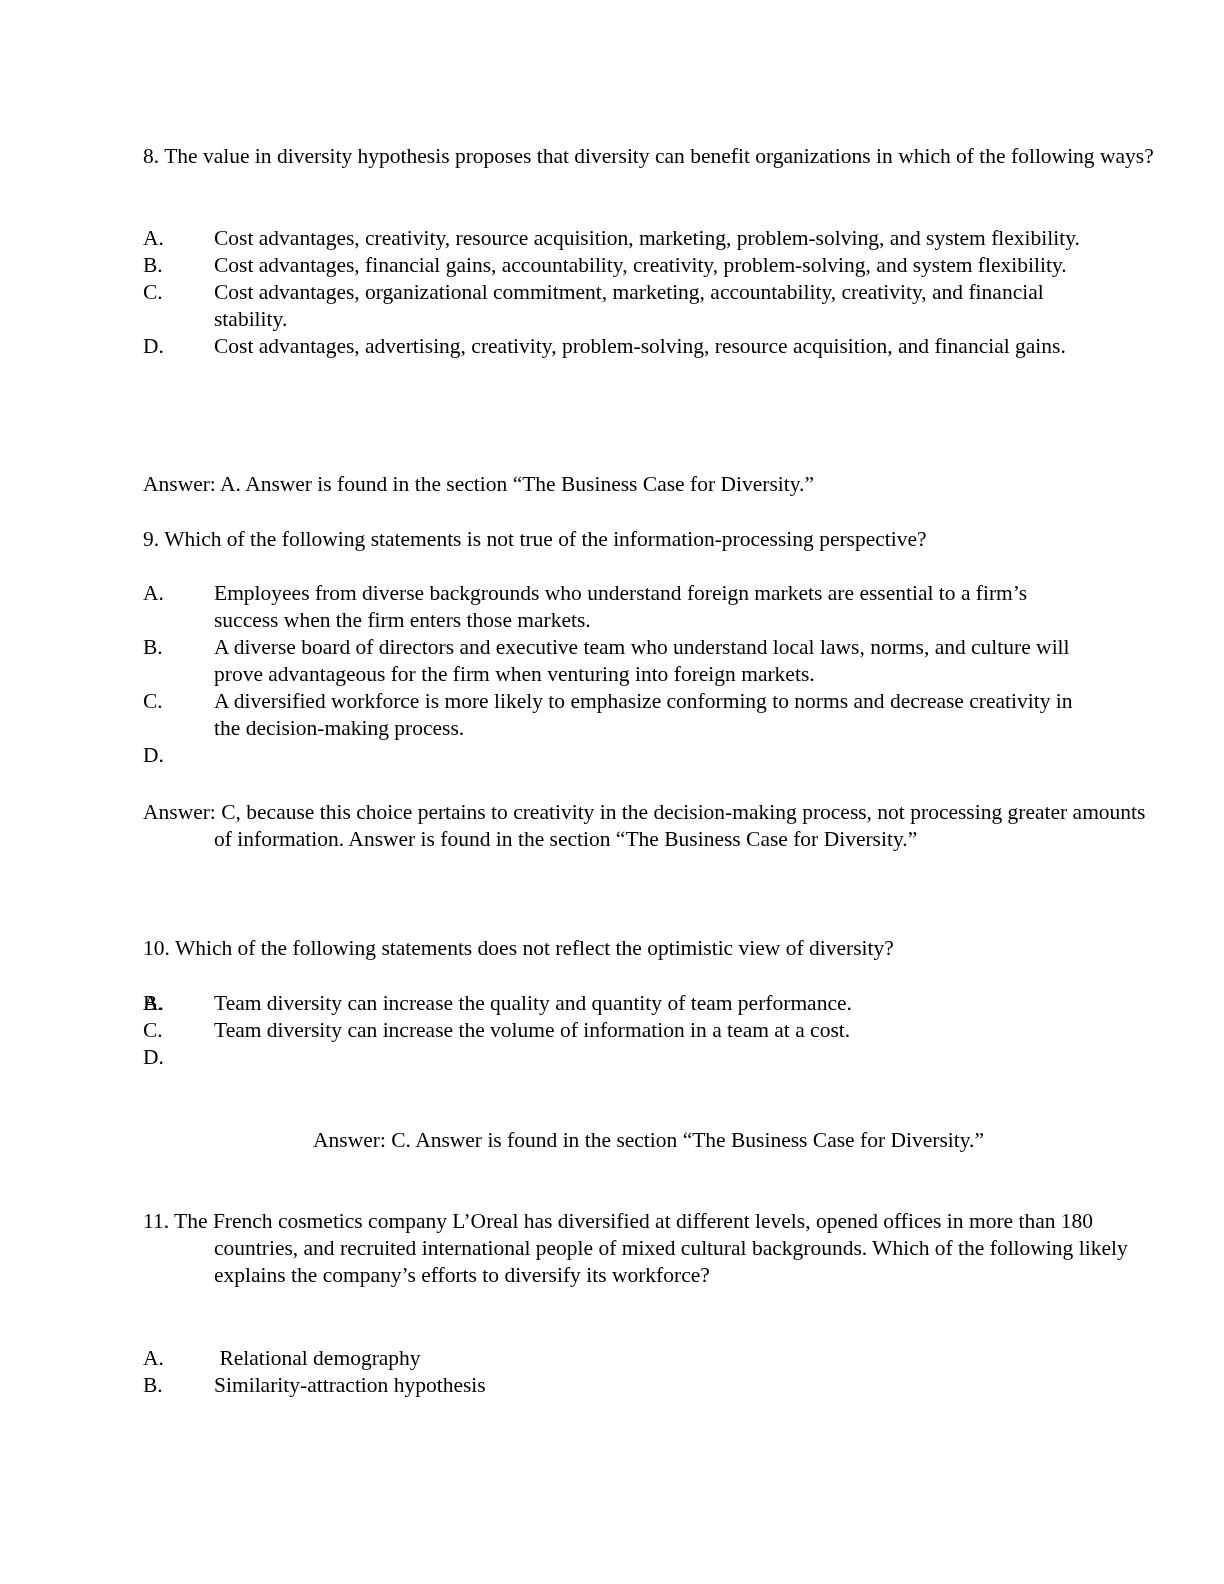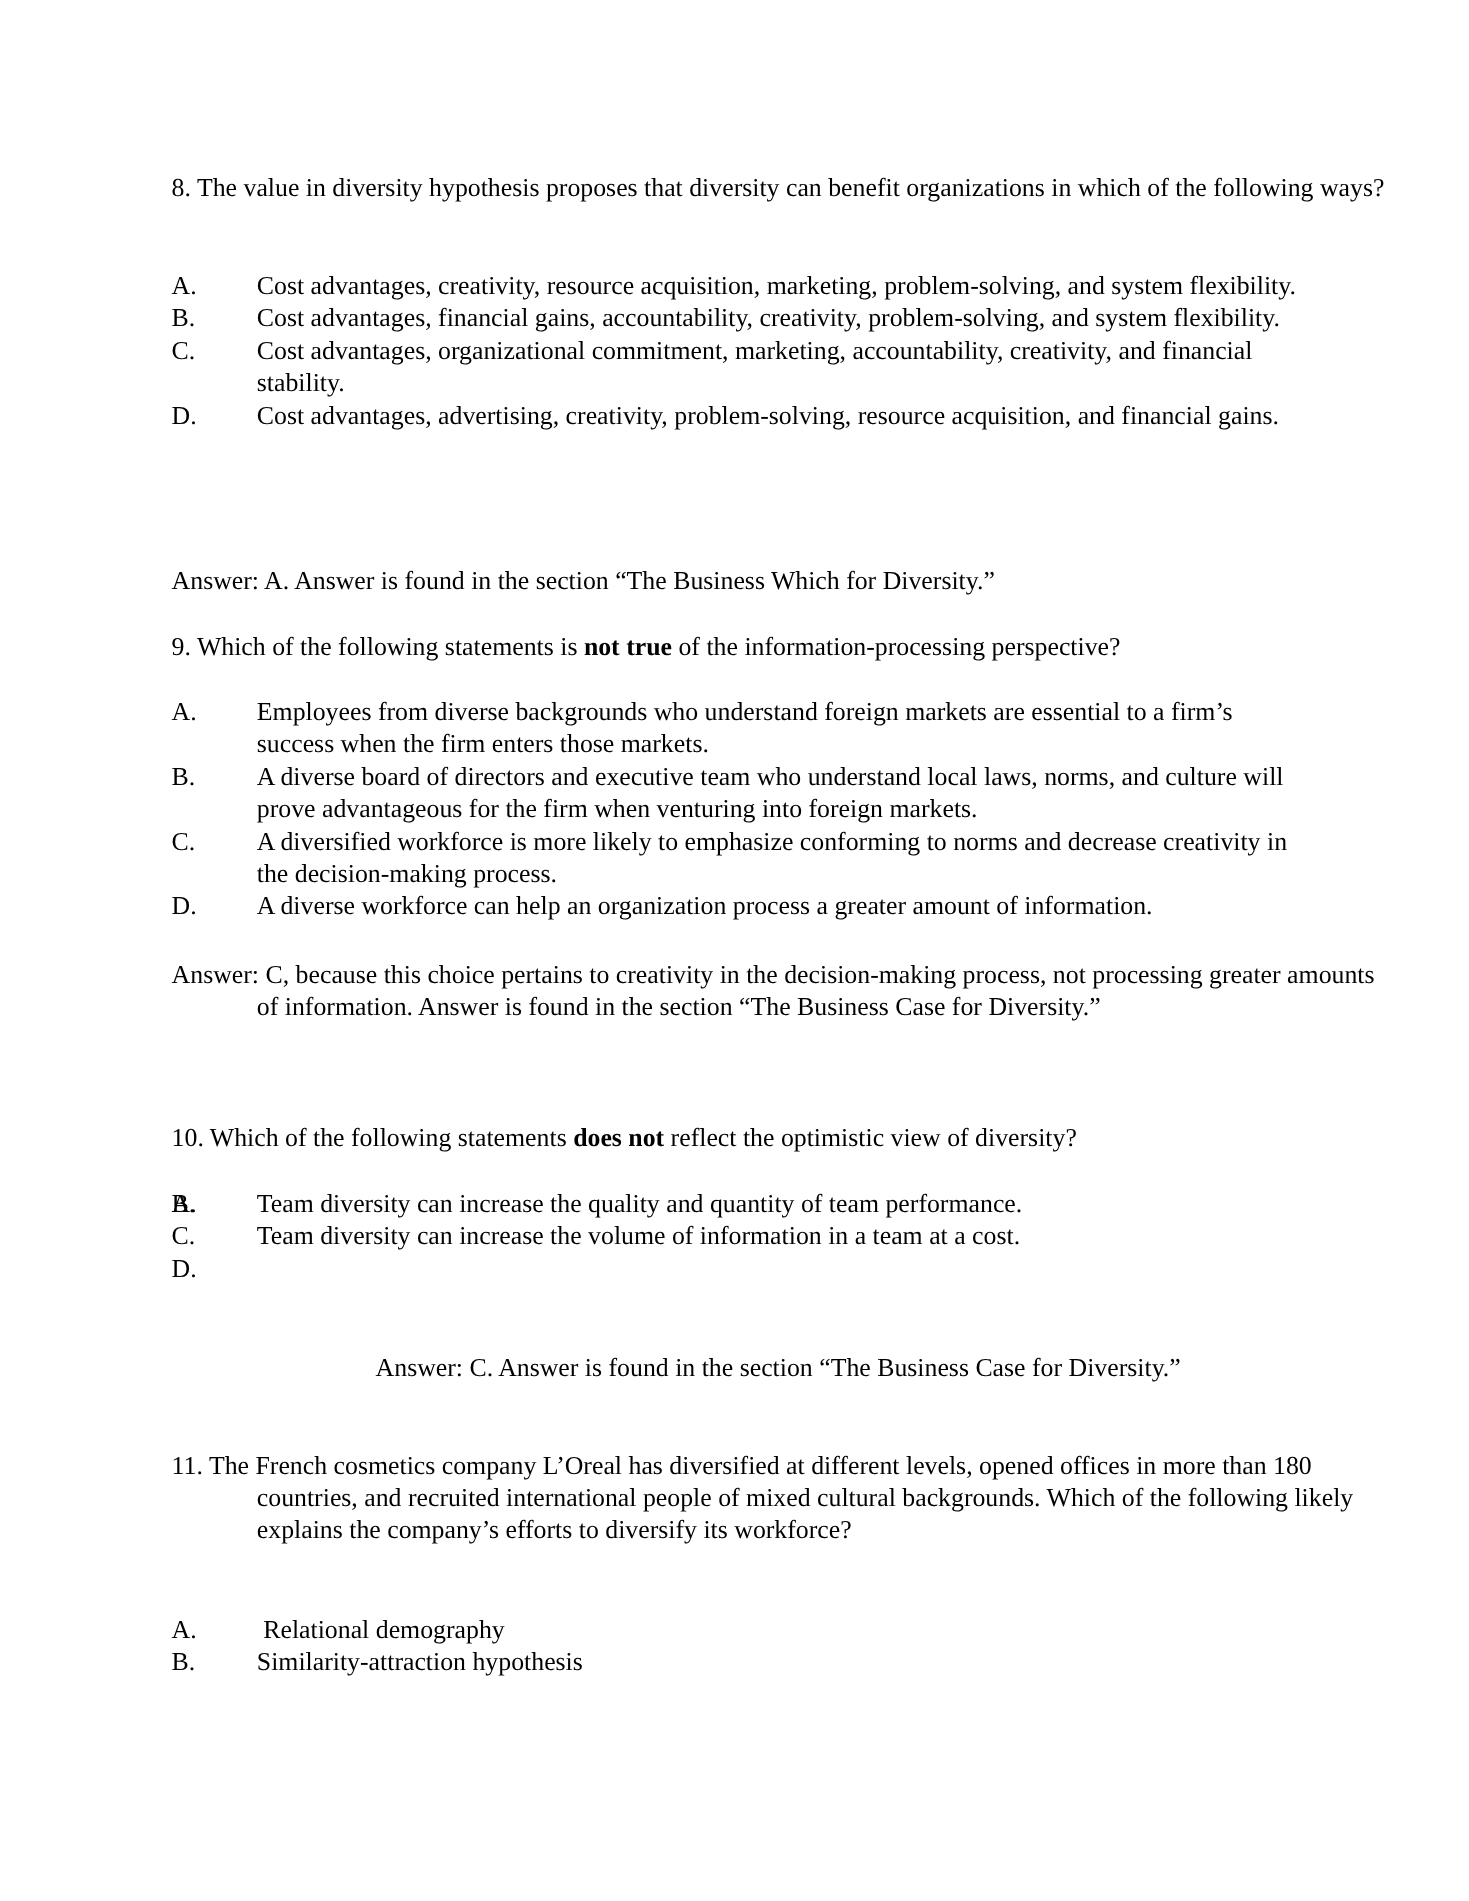--- a/index.html
+++ b/index.html
@@ -4,50 +4,50 @@
   <style>
     html, body { margin: 0; padding: 0; background: #ffffff; }
     body { width: 1224px; height: 1584px; position: relative; overflow: hidden;
            font-family: "Liberation Serif", "DejaVu Serif", serif; color: #000; font-size: 21.5px; }
     .page { position: absolute; left: 0; top: 0; width: 1224px; height: 1584px; border-radius: 22px; }
     .block { position: absolute; left: 143px; width: 940px; line-height: 27px; }
     .q-stem { padding-left: 71px; text-indent: -71px; }
     .ans { padding-left: 71px; text-indent: -71px; }
     .opt { position: relative; padding-left: 71px; }
     .opt .letter { position: absolute; left: 0; top: 0; }
-    b { font-weight: bold; margin-top: 48px; }
+    b { font-weight: normal; margin-top: 48px; }
   </style>
 </head>
 <body>
 
 <div class="page">
 
   <div class="block q-stem" style="top:143px;">
     <span>8.</span>
     <span>The value in diversity hypothesis proposes that diversity can benefit organizations in which of the following ways?</span>
   </div>
   <div class="block" style="top:225px;">
     <div class="opt"><span class="letter">A.</span><span>Cost advantages, creativity, resource acquisition, marketing, problem-solving, and system flexibility.</span></div>
     <div class="opt"><span class="letter">B.</span><span>Cost advantages, financial gains, accountability, creativity, problem-solving, and system flexibility.</span></div>
     <div class="opt"><span class="letter">C.</span><span>Cost advantages, organizational commitment, marketing, accountability, creativity, and financial stability.</span></div>
     <div class="opt"><span class="letter">D.</span><span>Cost advantages, advertising, creativity, problem-solving, resource acquisition, and financial gains.</span></div>
   </div>
-  <div class="block ans" style="top:471px;">Answer: A. Answer is found in the section “The Business Which for Diversity.”</div>
+  <div class="block ans" style="top:471px;">Answer: A. Answer is found in the section “The Business Case for Diversity.”</div>
 
   <div class="block q-stem" style="top:526px;">
     <span>9.</span>
     <span>Which of the following statements is</span>
     <b>not true</b>
     <span>of the information-processing perspective?</span>
   </div>
   <div class="block" style="top:580px;">
     <div class="opt"><span class="letter">A.</span><span>Employees from diverse backgrounds who understand foreign markets are essential to a firm’s success when the firm enters those markets.</span></div>
     <div class="opt"><span class="letter">B.</span><span>A diverse board of directors and executive team who understand local laws, norms, and culture will prove advantageous for the firm when venturing into foreign markets.</span></div>
     <div class="opt"><span class="letter">C.</span><span>A diversified workforce is more likely to emphasize conforming to norms and decrease creativity in the decision-making process.</span></div>
-    <div class="opt"><span class="letter">D.</span><span>A diverse workforce can help an organization process a greater amount of information.</span></div>
+    <div class="opt"><span class="letter">D.</span></div>
   </div>
   <div class="block ans" style="top:799px;">Answer: C, because this choice pertains to creativity in the decision-making process, not processing greater amounts of information. Answer is found in the section “The Business Case for Diversity.”</div>
 
   <div class="block q-stem" style="top:935px;">
     <span>10.</span>
     <span>Which of the following statements</span>
     <b>does not</b>
     <span>reflect the optimistic view of diversity?</span>
   </div>
   <div class="block" style="top:990px;">

